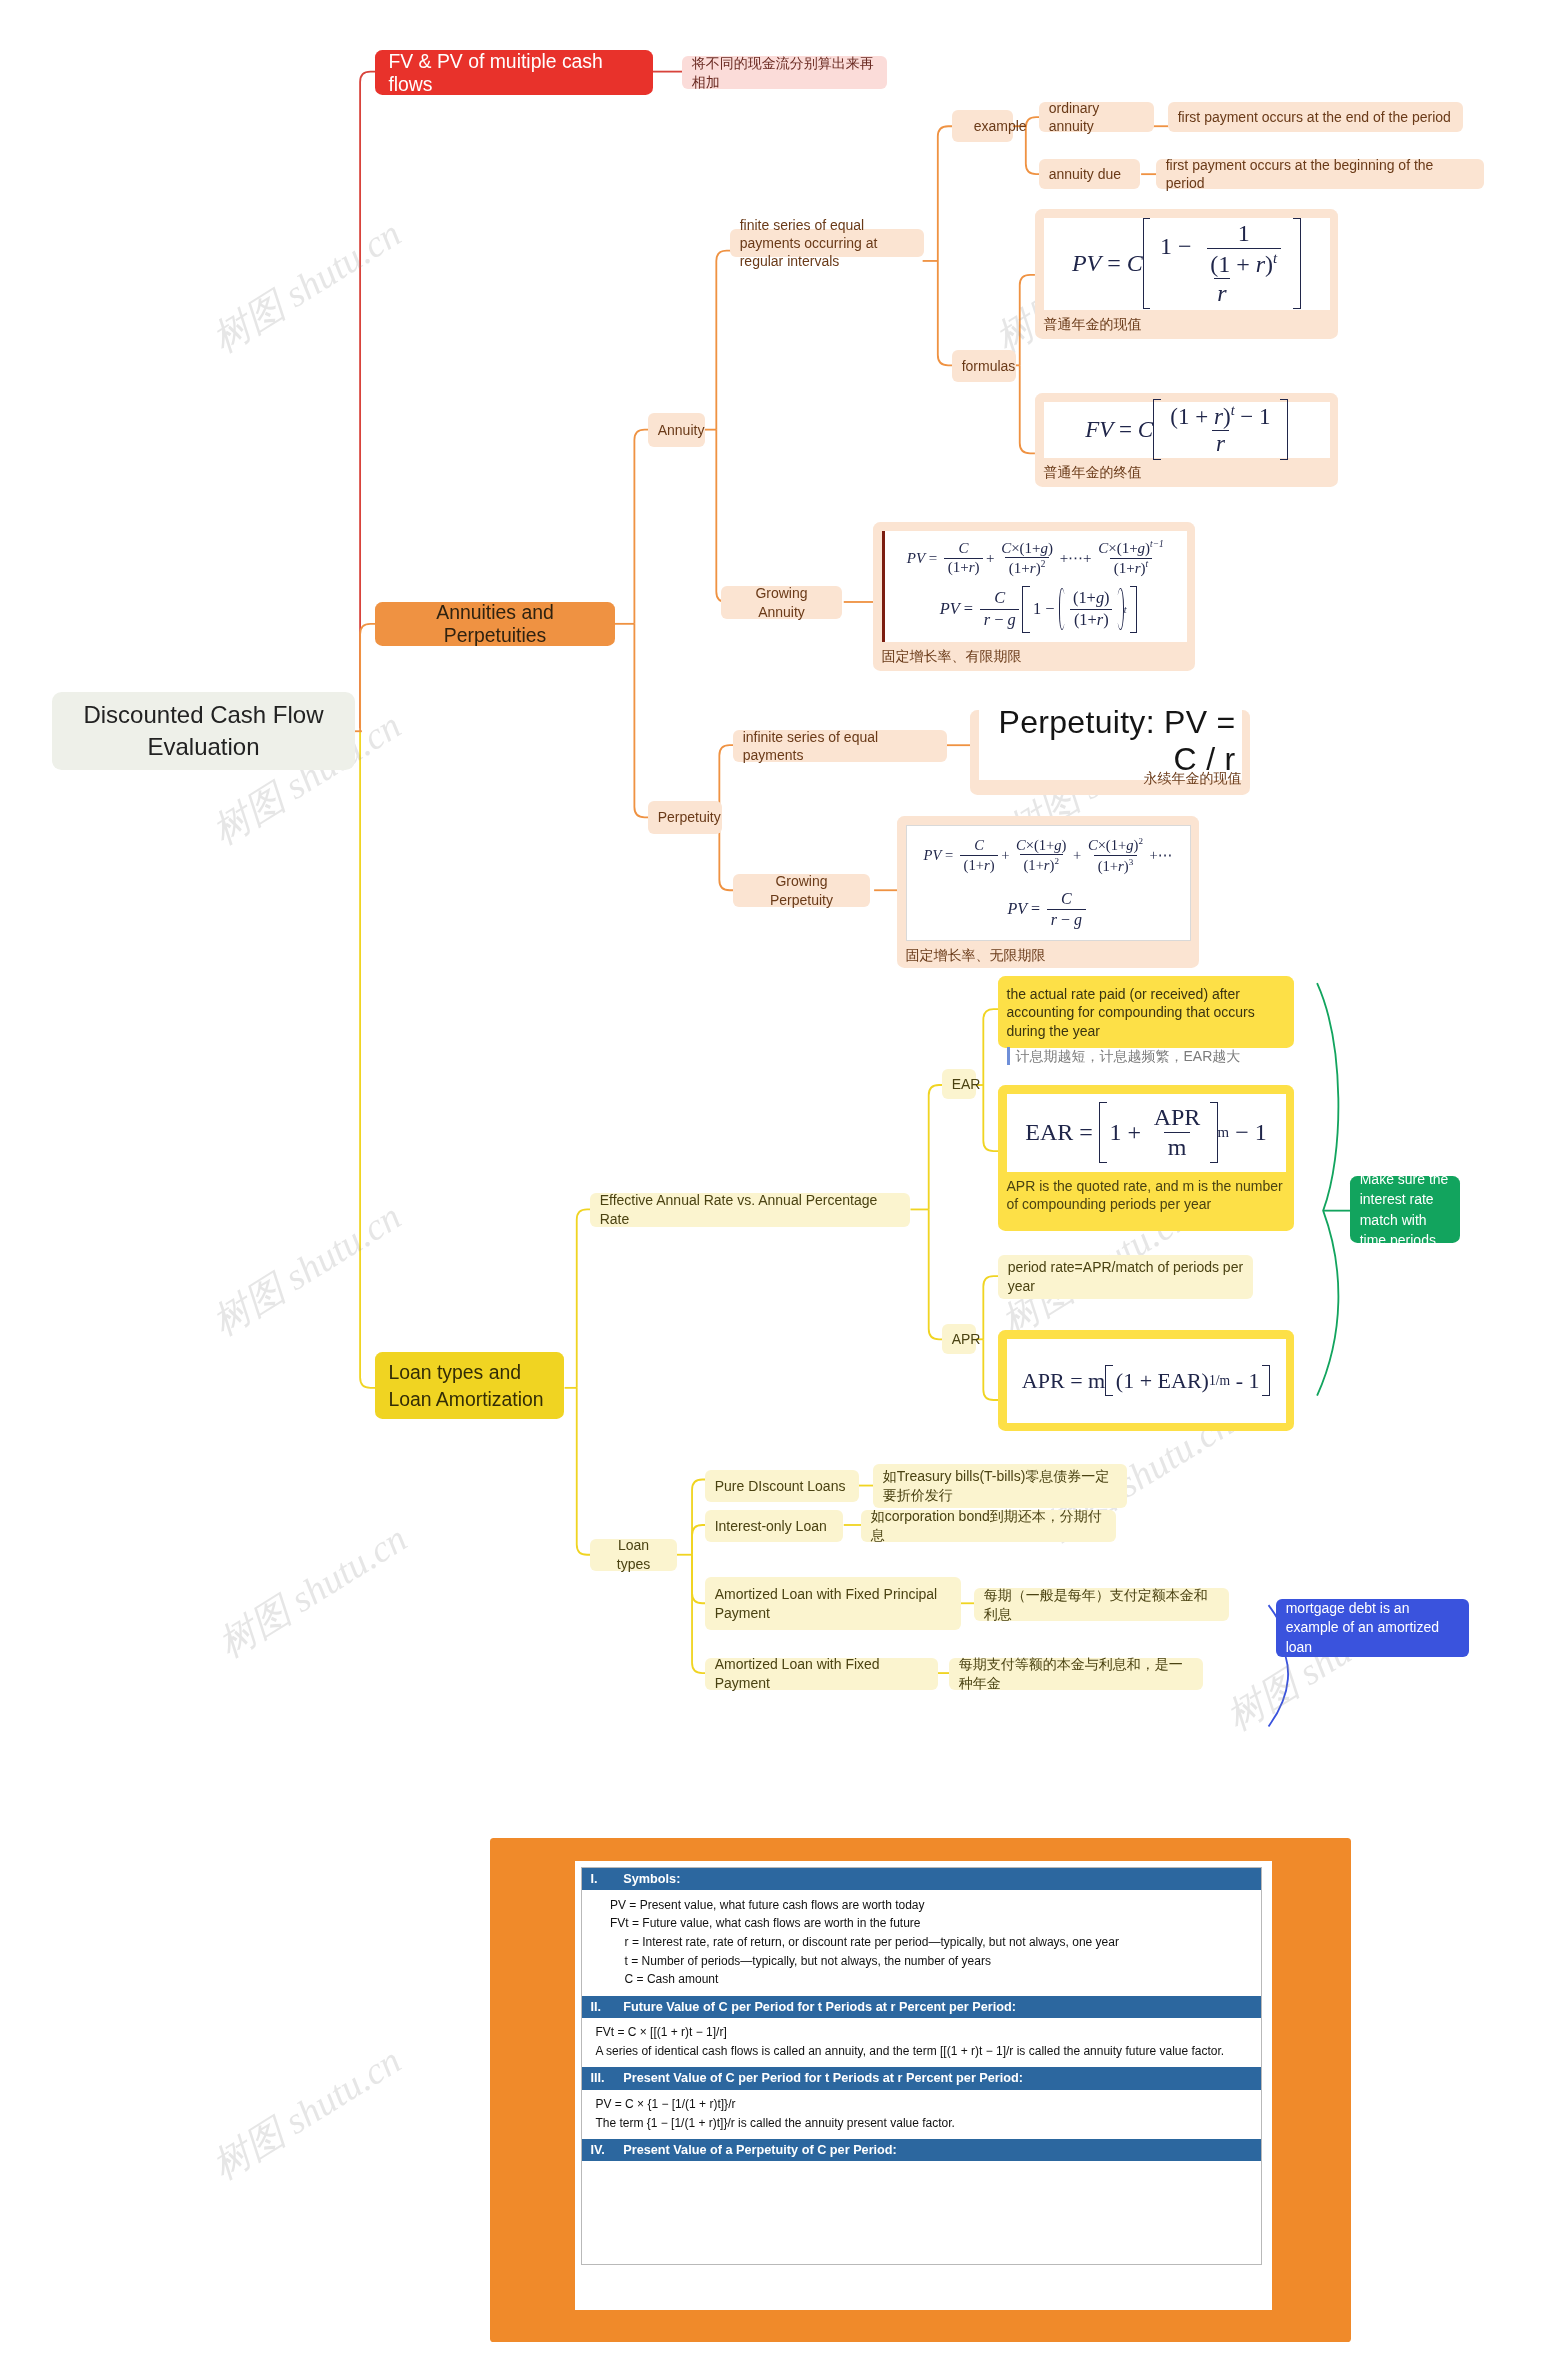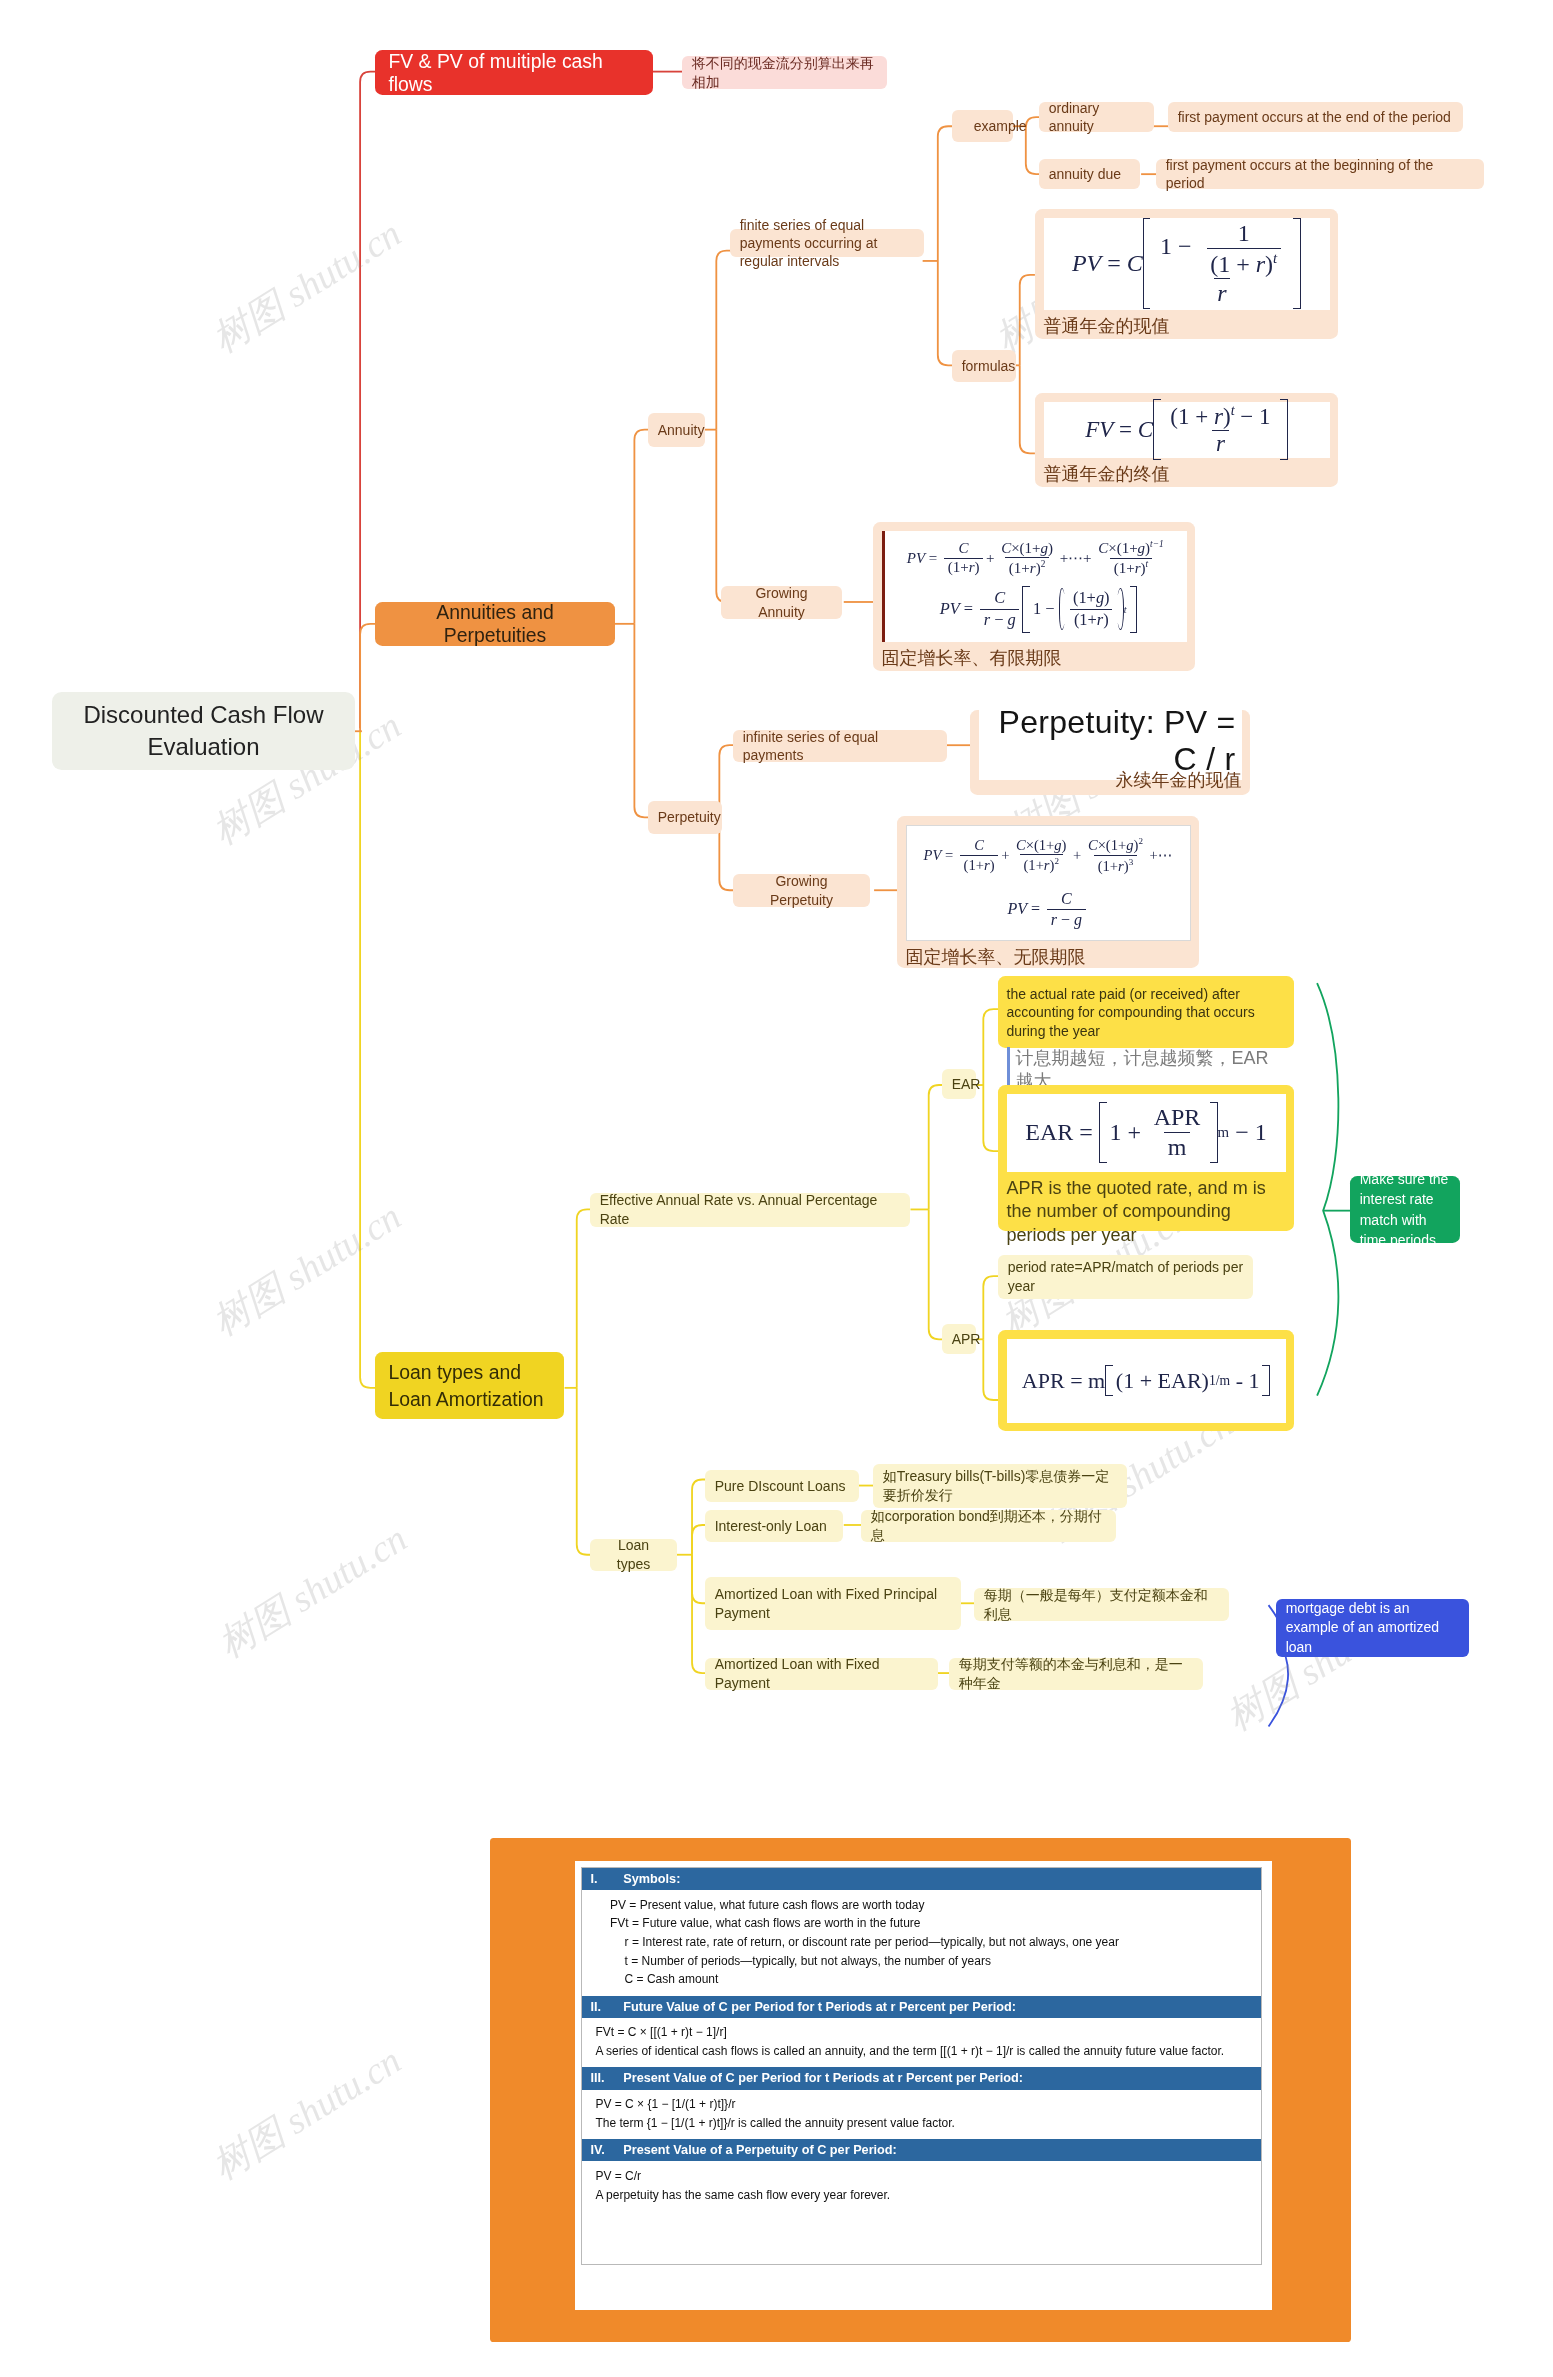--- a/index.html
+++ b/index.html
@@ -27,21 +27,21 @@
   .n-peach{background:#fbe4d2;color:#6a3a18;font-size:14px;padding:6.7px 9.7px;border-radius:6px;line-height:1.3;}
   .n-cream{background:#fbf4cf;color:#4a4212;font-size:14px;padding:6.7px 9.7px;border-radius:6px;line-height:1.35;}
   .n-green{background:#12a45e;color:#fff;font-size:14px;padding:8px 9.7px;border-radius:7.3px;line-height:1.45;}
   .n-blue{background:#3a53dd;color:#fff;font-size:14px;padding:8px 9.7px;border-radius:6px;line-height:1.4;}
 
   
   .card{position:absolute;box-sizing:border-box;border-radius:7.3px;padding:8.5px;}
   .card.peach{background:#fbe4d2;}
   .card.cream{background:#fde047;}
   .card .inner{background:#ffffff;display:flex;align-items:center;justify-content:center;}
-  .card .cap{font-size:18px;margin-top:5.5px;line-height:1.3;}
+  .card .cap{font-size:14px;margin-top:5.5px;line-height:1.3;}
   .card.peach .cap{color:#6a3a18;}
   .card.cream .cap{color:#4a4212;}
   .card .cap.note{color:#7b7b7b;border-left:3px solid #6f8fd8;padding-left:6px;}
   .card .body{font-size:14px;line-height:1.35;margin-bottom:4.9px;}
   .card.cream .body{color:#3b3410;}
 
   
   .math{font-family:"Liberation Serif","DejaVu Serif",serif;color:#20264a;
         display:inline-flex;align-items:center;justify-content:center;white-space:nowrap;}
   .it{font-style:italic;}
@@ -496,20 +496,16 @@
     </div>
     <div class="bdy" style="padding-left:13.4px;">
       <span>PV = C × {1 − [1/(1 + r)t]}/r</span><br>
       <span>The term {1 − [1/(1 + r)t]}/r is called the annuity present value factor.</span>
     </div>
 
     <div class="hdr">
       <span class="rn">IV.</span>
       <span>Present Value of a Perpetuity of C per Period:</span>
     </div>
-    <div class="bdy" style="padding-left:13.4px;">
-      <span>PV = C/r</span><br>
-      <span>A perpetuity has the same cash flow every year forever.</span>
-    </div>
   </div>
 
 </div>
 
 
 </body></html>

